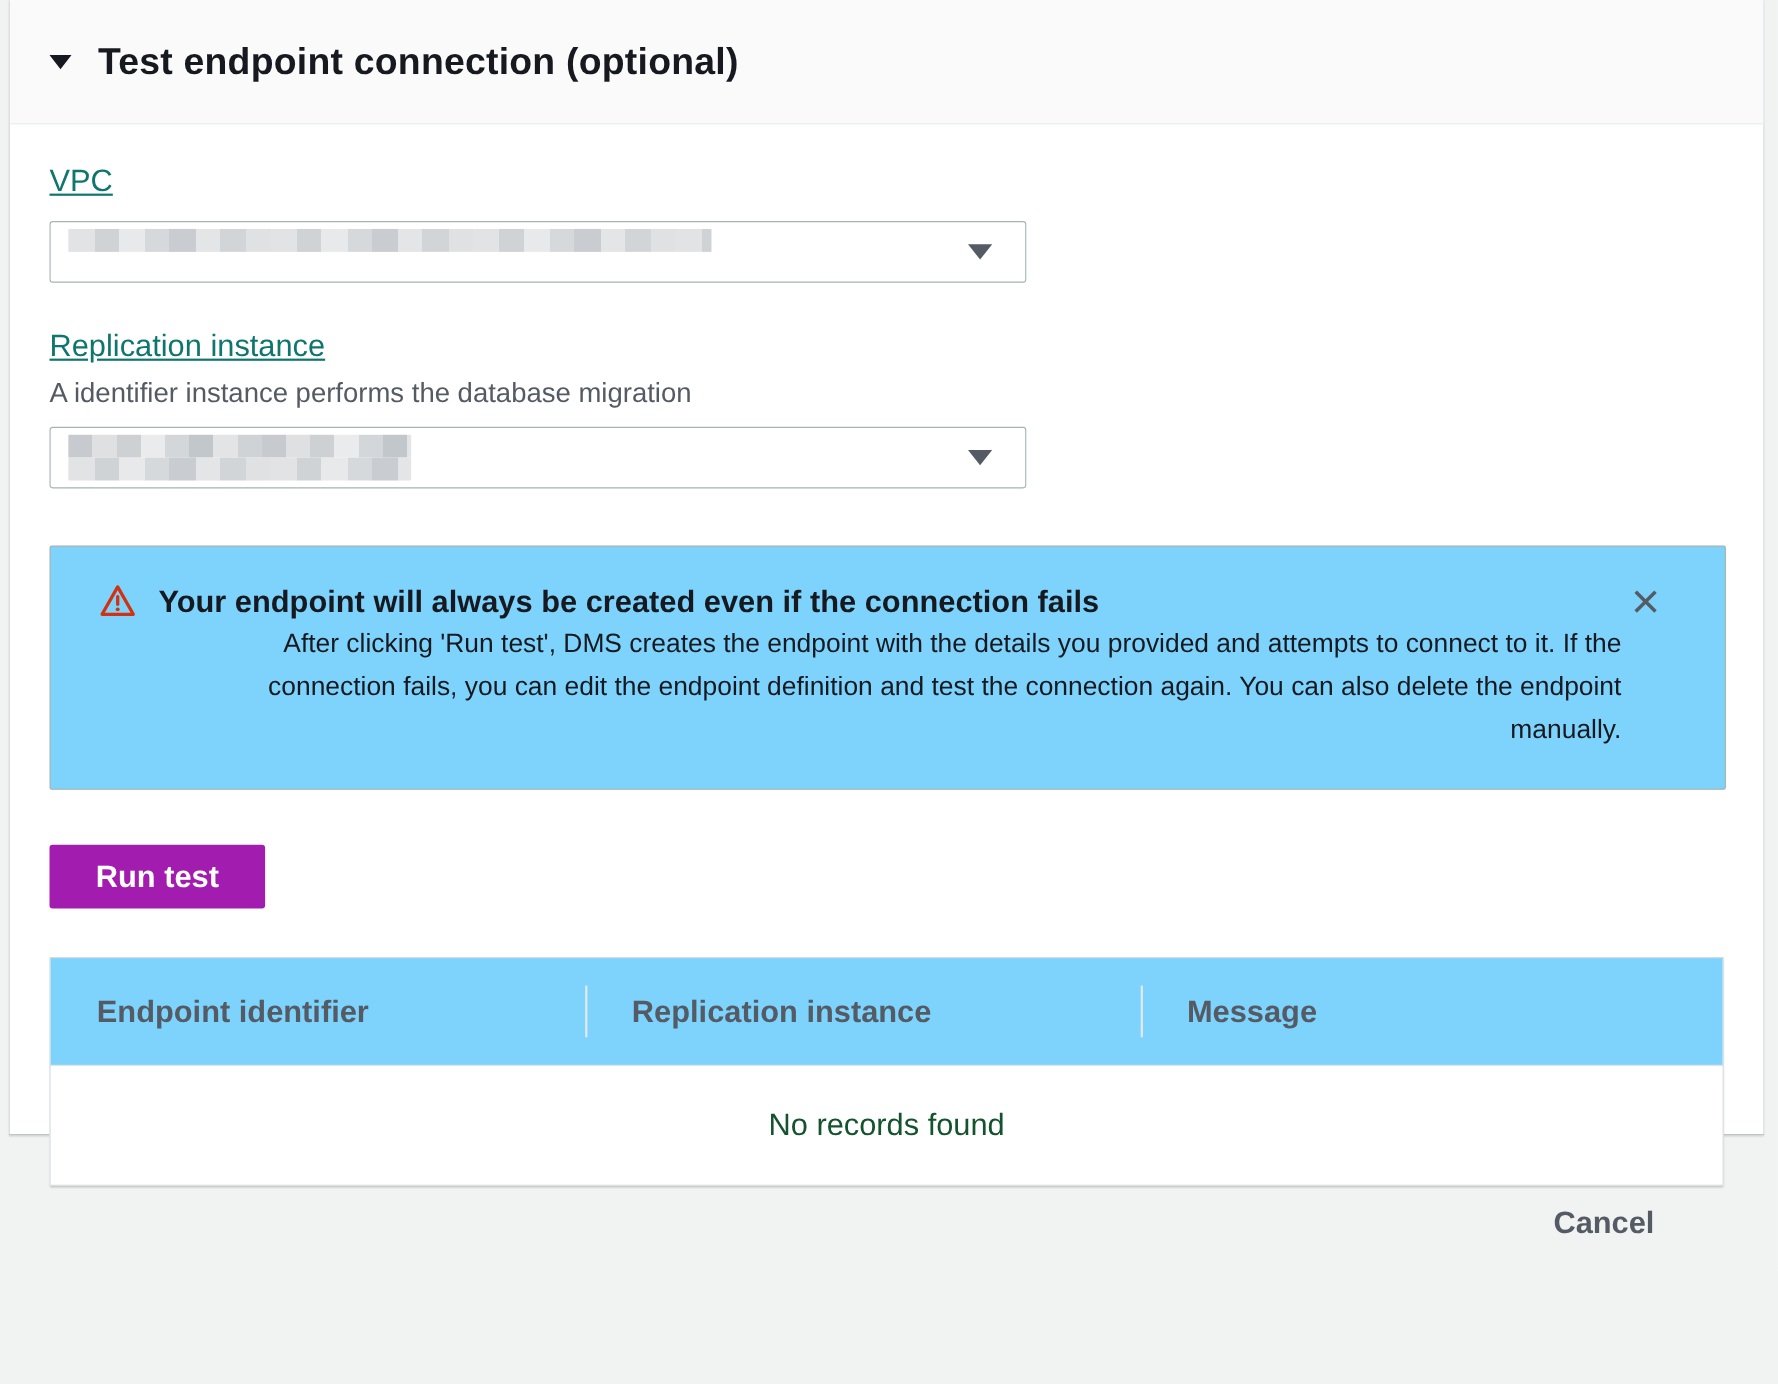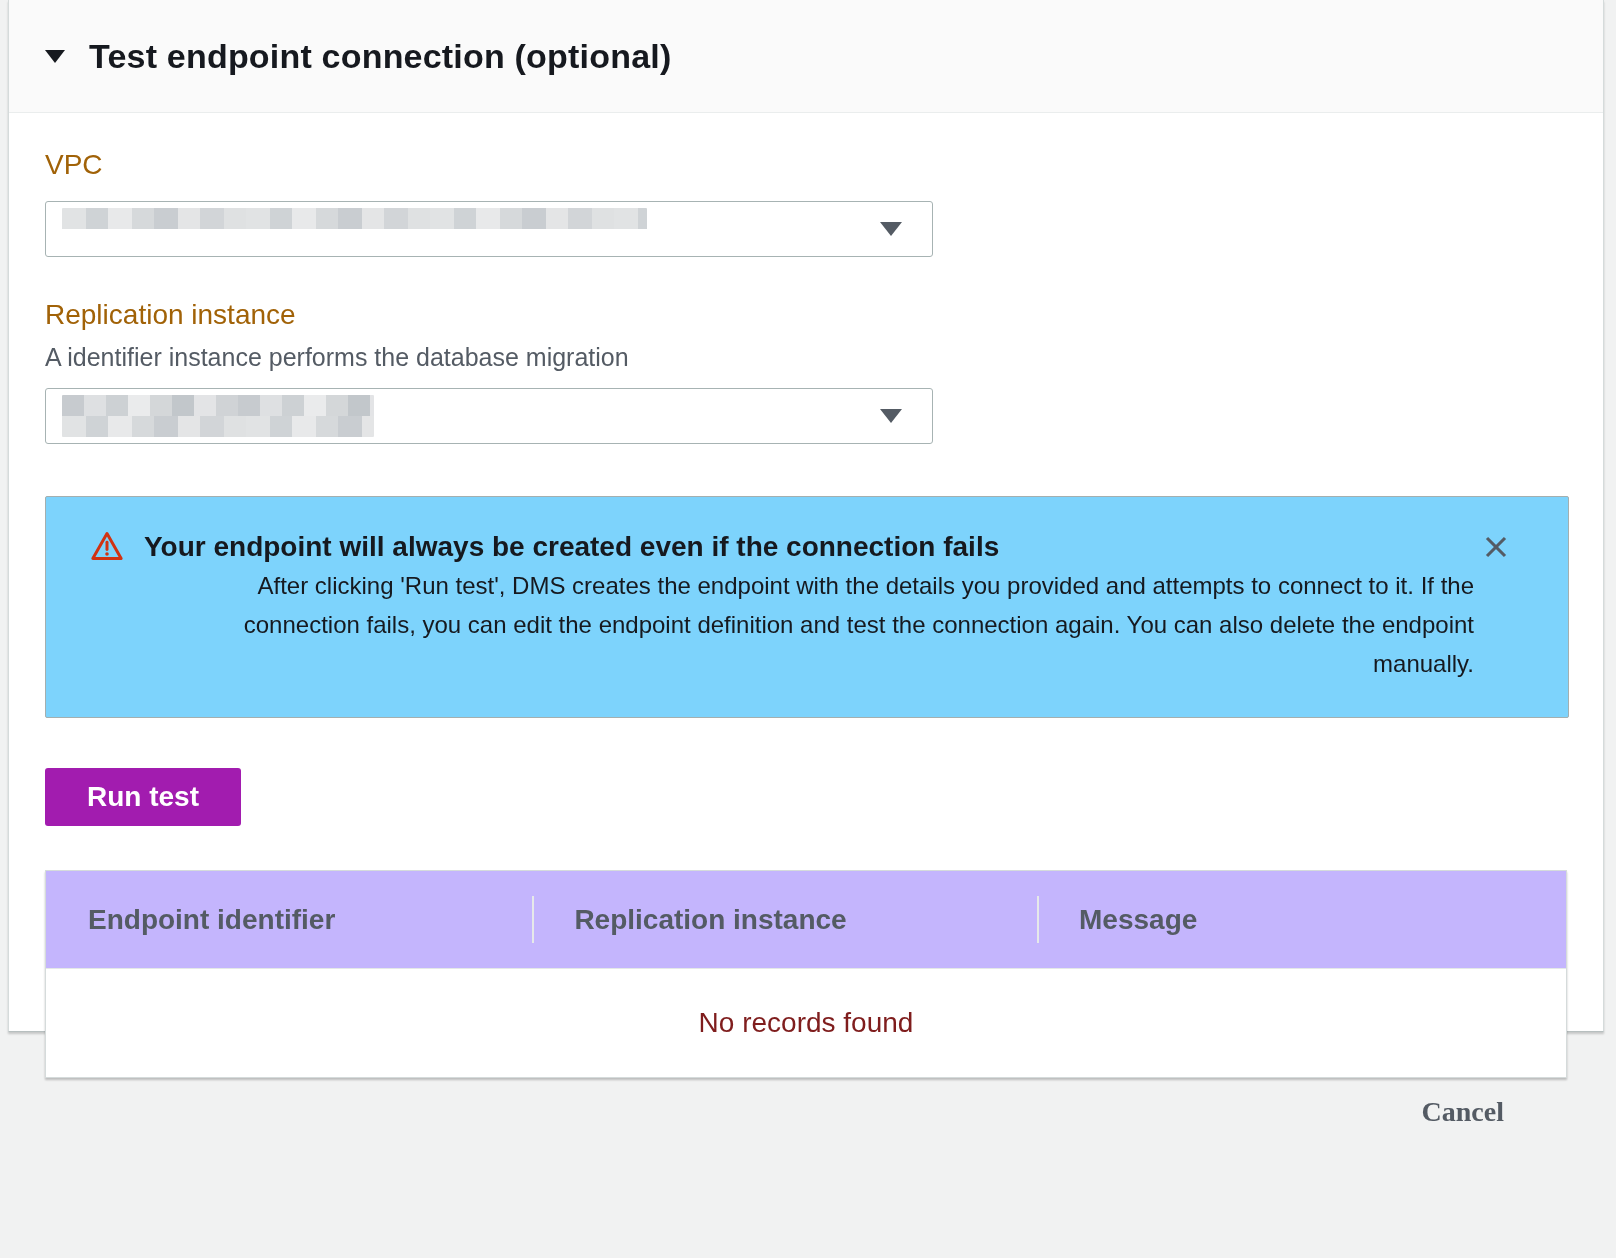--- a/index.html
+++ b/index.html
@@ -36,21 +36,21 @@
     border-left: 10px solid transparent;
     border-right: 10px solid transparent;
     border-top: 13px solid #16191f;
     margin-right: 24px;
   }
   .panel-title { font-size: 34px; font-weight: 700; letter-spacing: .2px; }
 
   .panel-body { padding: 36px 36px 0 36px; }
 
   
-  .field-label { font-size: 28px; color: #a16207; margin-bottom: 20px; }
+  .field-label { font-size: 28px; color: #0f766e; margin-bottom: 20px; text-decoration: underline; }
   .field-desc  { font-size: 25px; color: #545b64; margin: -8px 0 16px 0; }
 
   .select {
     width: 888px; height: 56px;
     background: #fff;
     border: 1px solid #a7b3b3;
     border-radius: 3px;
     display: flex;
     align-items: center;
     justify-content: space-between;
@@ -116,55 +116,55 @@
   .table {
     margin-top: 44px;
     width: 1522px;
     background: #fff;
     border: 1px solid #d5dbdb;
     box-shadow: 0 2px 2px rgba(0,0,0,.22);
   }
   .thead {
     display: flex;
     height: 98px;
-    background: #c4b5fd;
+    background: #7dd3fc;
     border-bottom: 1px solid #e4e8e8;
     align-items: center;
   }
   .th {
     font-size: 28px; font-weight: 700; color: #545b64;
     padding-left: 42px;
     position: relative;
     display: flex; align-items: center;
     height: 100%;
   }
   .th + .th::before {
     content: "";
     position: absolute; left: 0; top: 25px; bottom: 25px;
     width: 2px; background: #e6e9e9;
   }
   .th.c1 { width: 32%; } .th.c2 { width: 33.2%; } .th.c3 { width: 16.4%; } .th.c4 { width: 18.4%; }
   .tbody-empty {
     height: 108px;
     display: flex; align-items: center; justify-content: center;
-    font-size: 28px; color: #7f1d1d;
+    font-size: 28px; color: #14532d;
   }
 
   
   .footer {
     height: 159px;
     display: flex;
     align-items: center;
     justify-content: flex-end;
     padding-right: 56px;
   }
   .cancel-link {
     font-size: 28px; font-weight: 700; color: #545b64;
     background: none; border: none; cursor: pointer;
-    font-family: Liberation Serif, serif;
+    font-family: Liberation Sans, sans-serif;
     margin-right: 56px;
   }
 </style>
 </head>
 <body>
 
 <div class="panel">
 
   <div class="panel-header">
     <span class="tri-down"></span>

